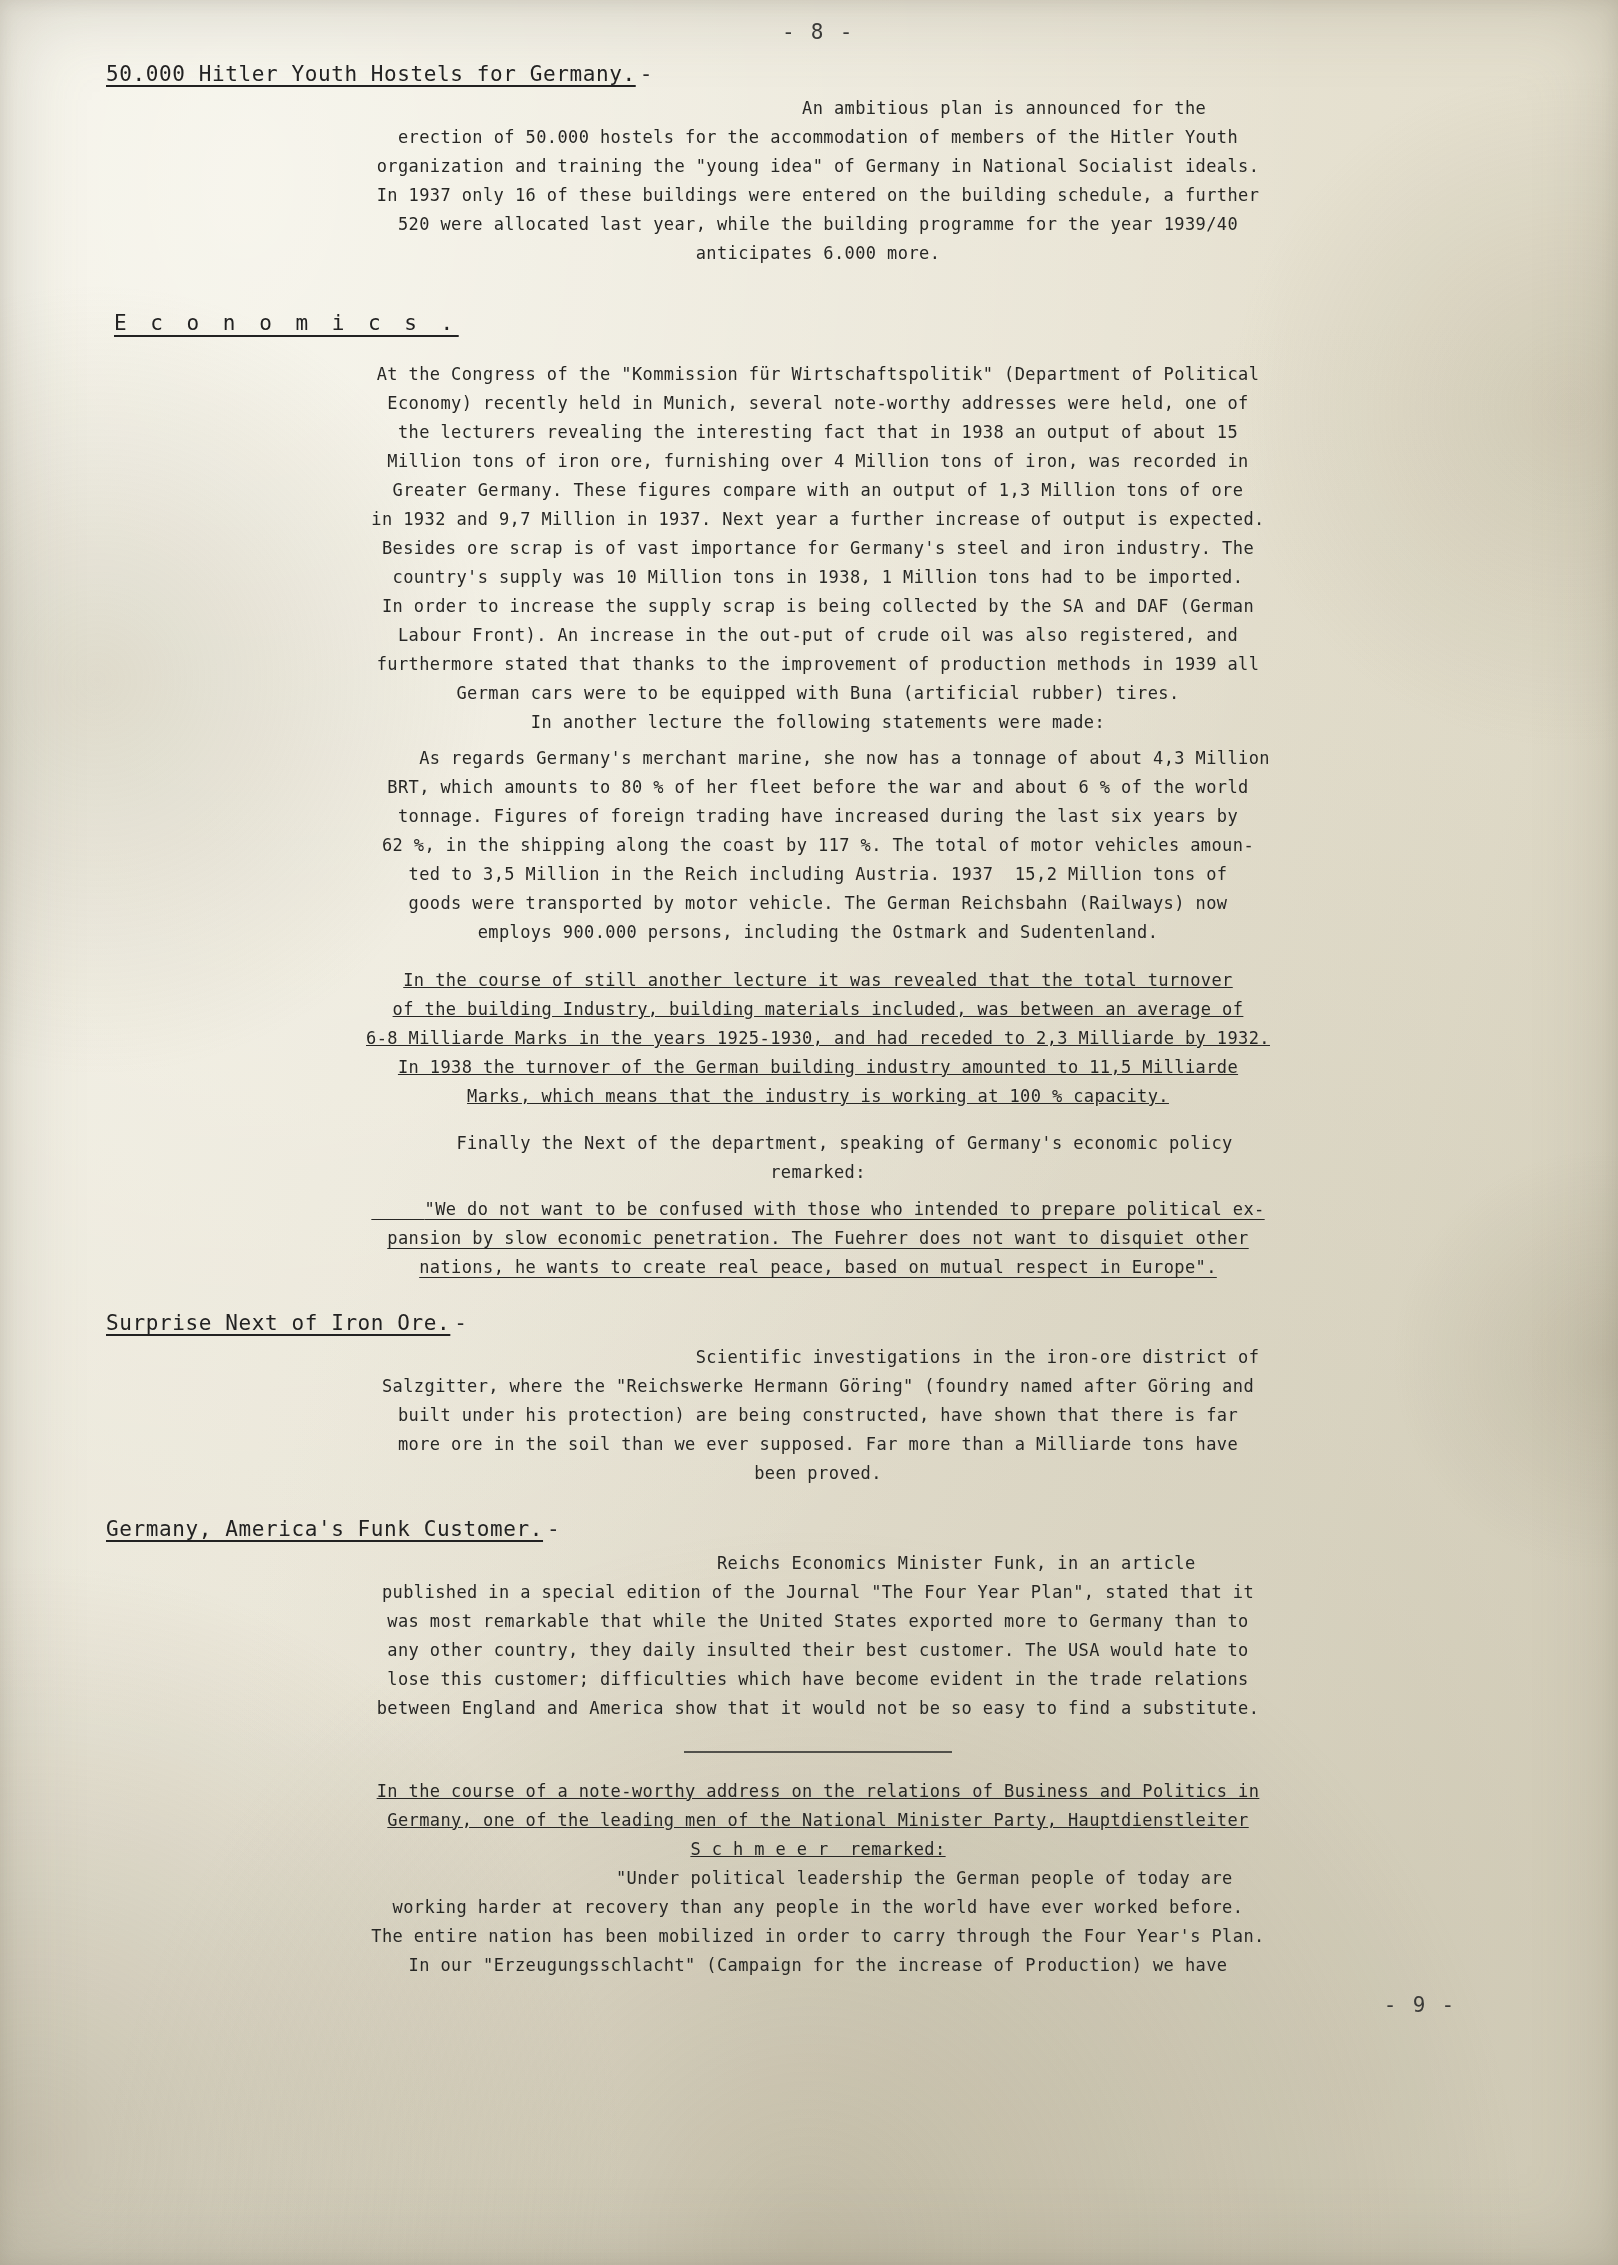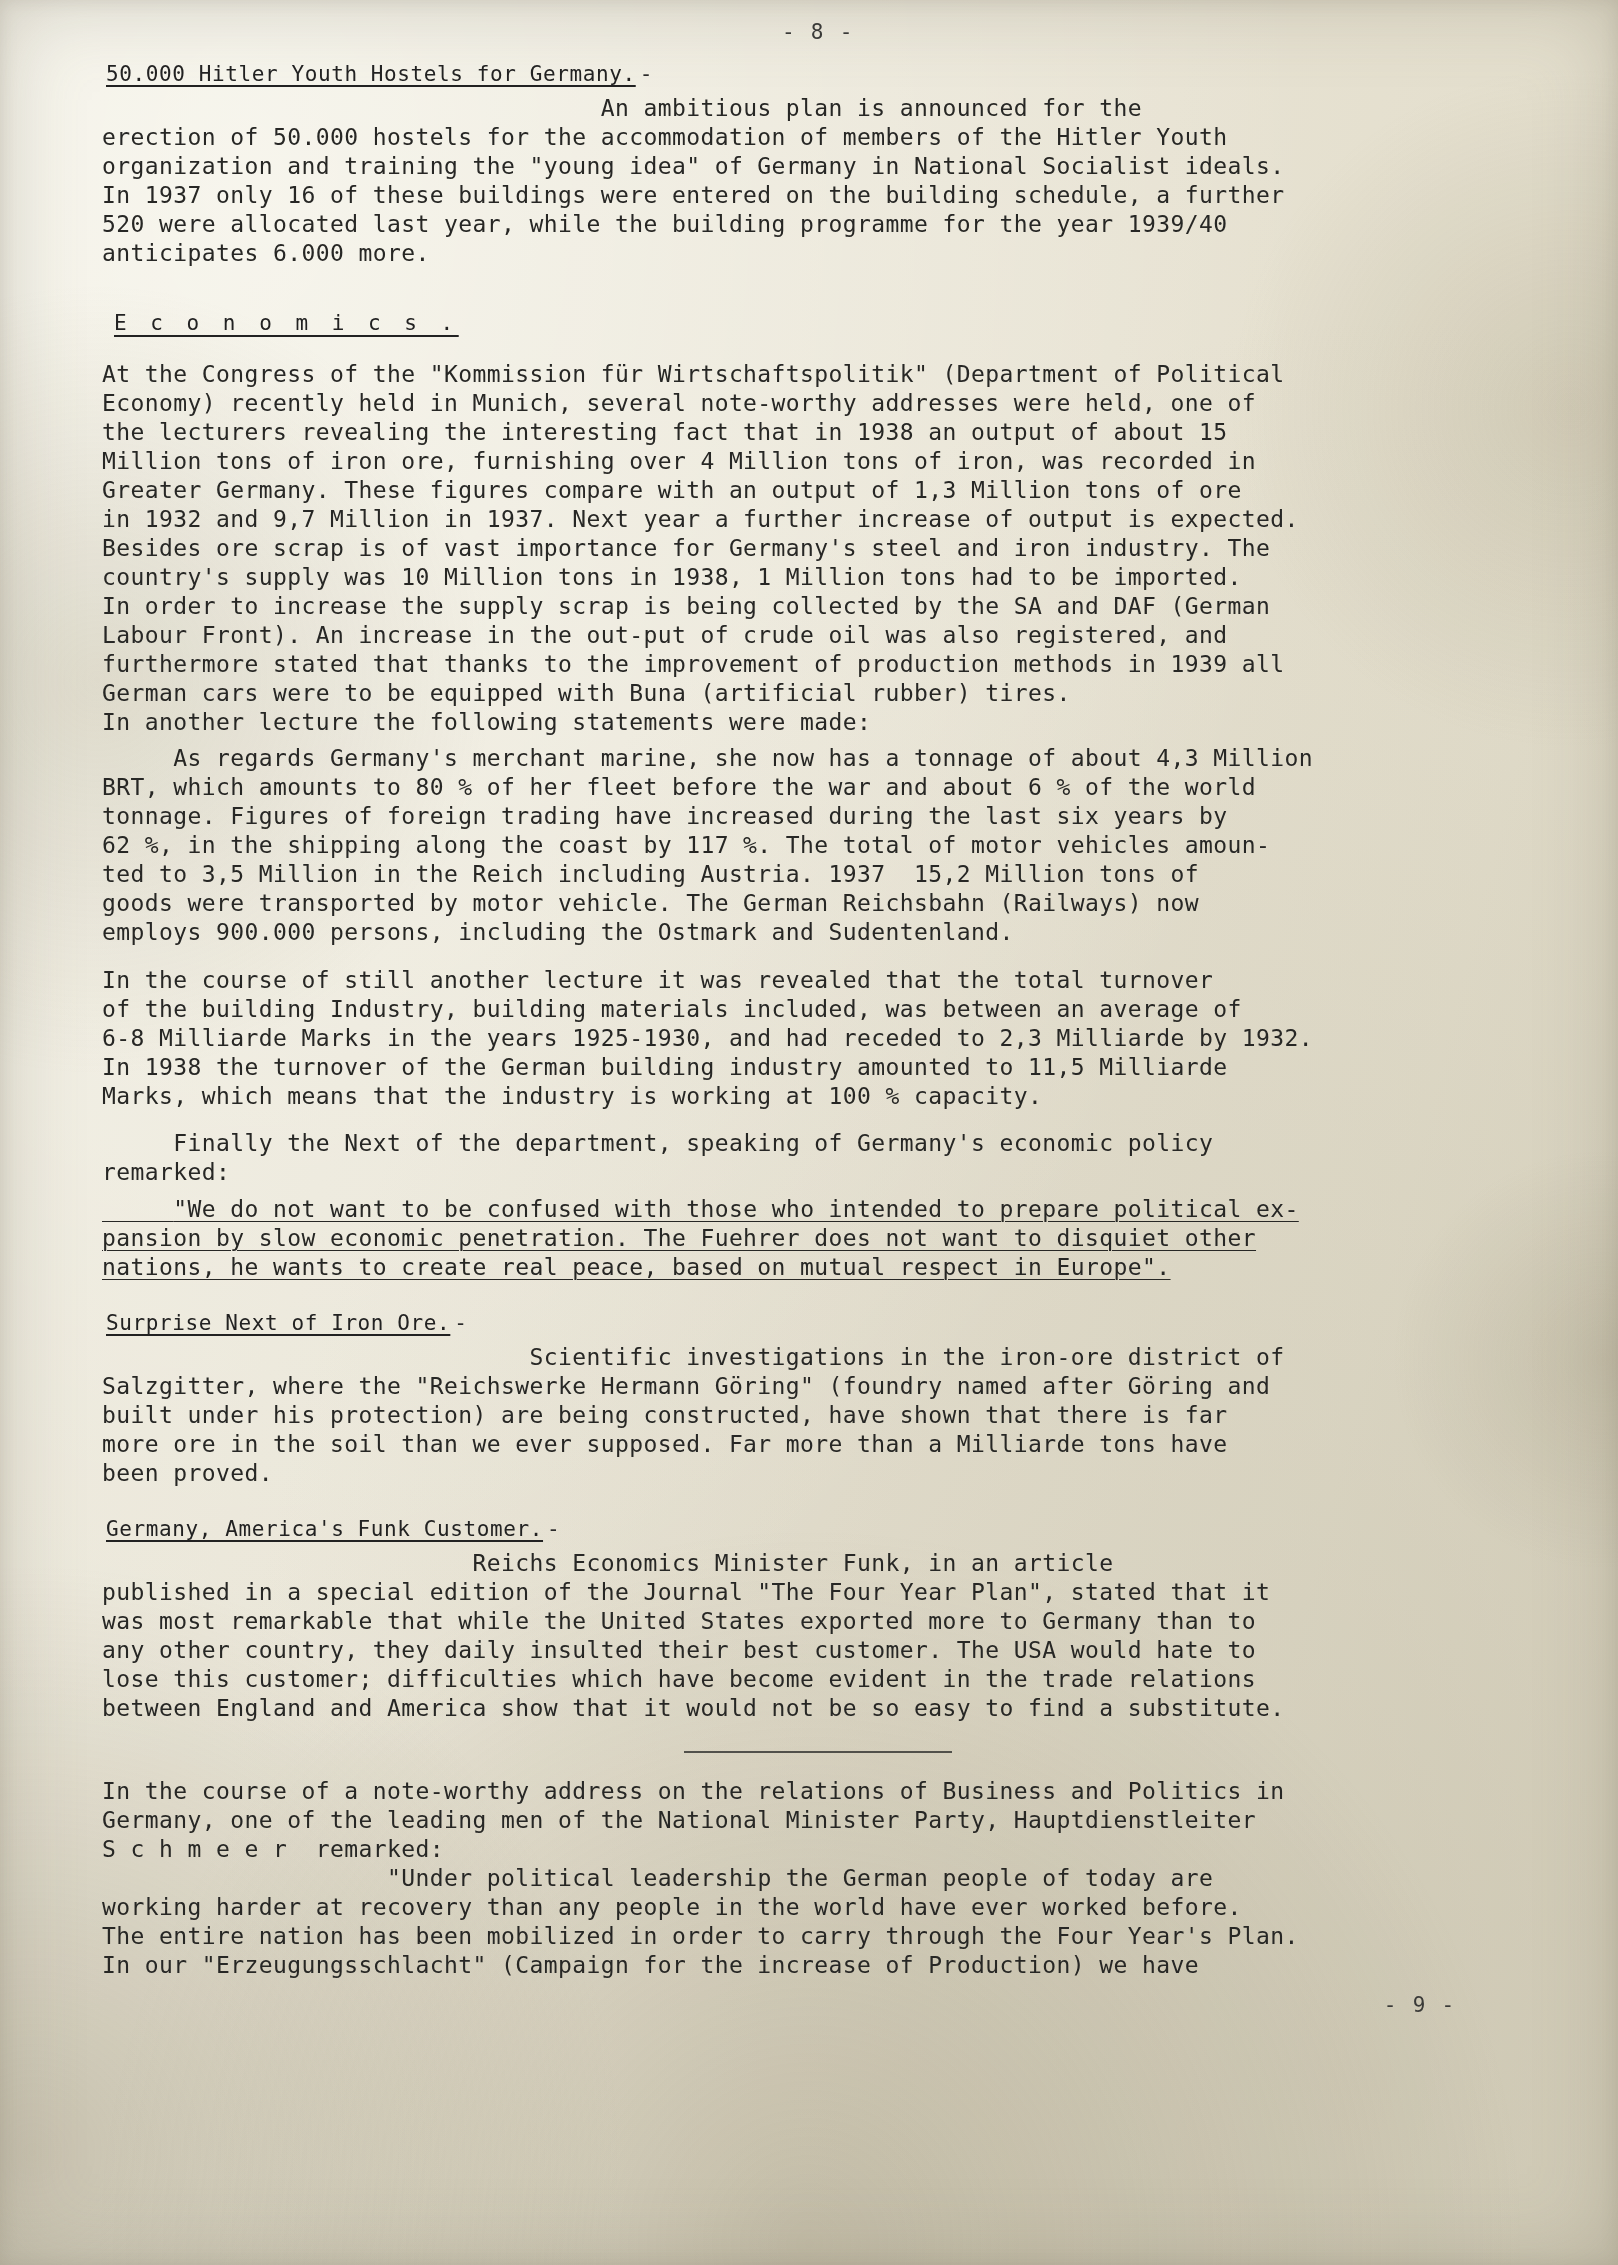--- a/index.html
+++ b/index.html
@@ -85,26 +85,27 @@
     font-size: 21px;
     letter-spacing: 5.5px;
     text-decoration: underline;
     text-underline-offset: 4.6px;
     margin: 12px;
     display: inline-block;
     color: #222;
   }
 
   p.para {
-    font-size: 23px;
+    font-size: 17px;
     line-height: 29px;
     letter-spacing: 0.4px;
     margin: 0;
     white-space: pre-wrap;
     color: #272725;
+    text-align: center;
   }
   .sp-8 { height: 7.4px; }
   .sp-14 { height: 13px; }
   .sp-20 { height: 18.5px; }
   .sp-26 { height: 24px; }
   .sp-34 { height: 31px; }
 
   .quote-underlined {
     text-decoration: underline;
     text-underline-offset: 3.7px;
@@ -113,21 +114,21 @@
 
   .rule {
     width: 268px;
     height: 1.8px;
     background: #3a3a36;
     margin: 28px auto 24px auto;
     opacity: 0.85;
   }
 
   .bold-fade { color: #1d1d1b; }
-  .faded { color: #4a4a46; }
+  .faded { color: #4a4a46; text-decoration: underline; }
 </style>
 </head>
 <body>
 
 <div class="page">
   <div class="content">
 
     <div class="pagenum-top">- 8 -</div>
 
     <div class="heading-line">

